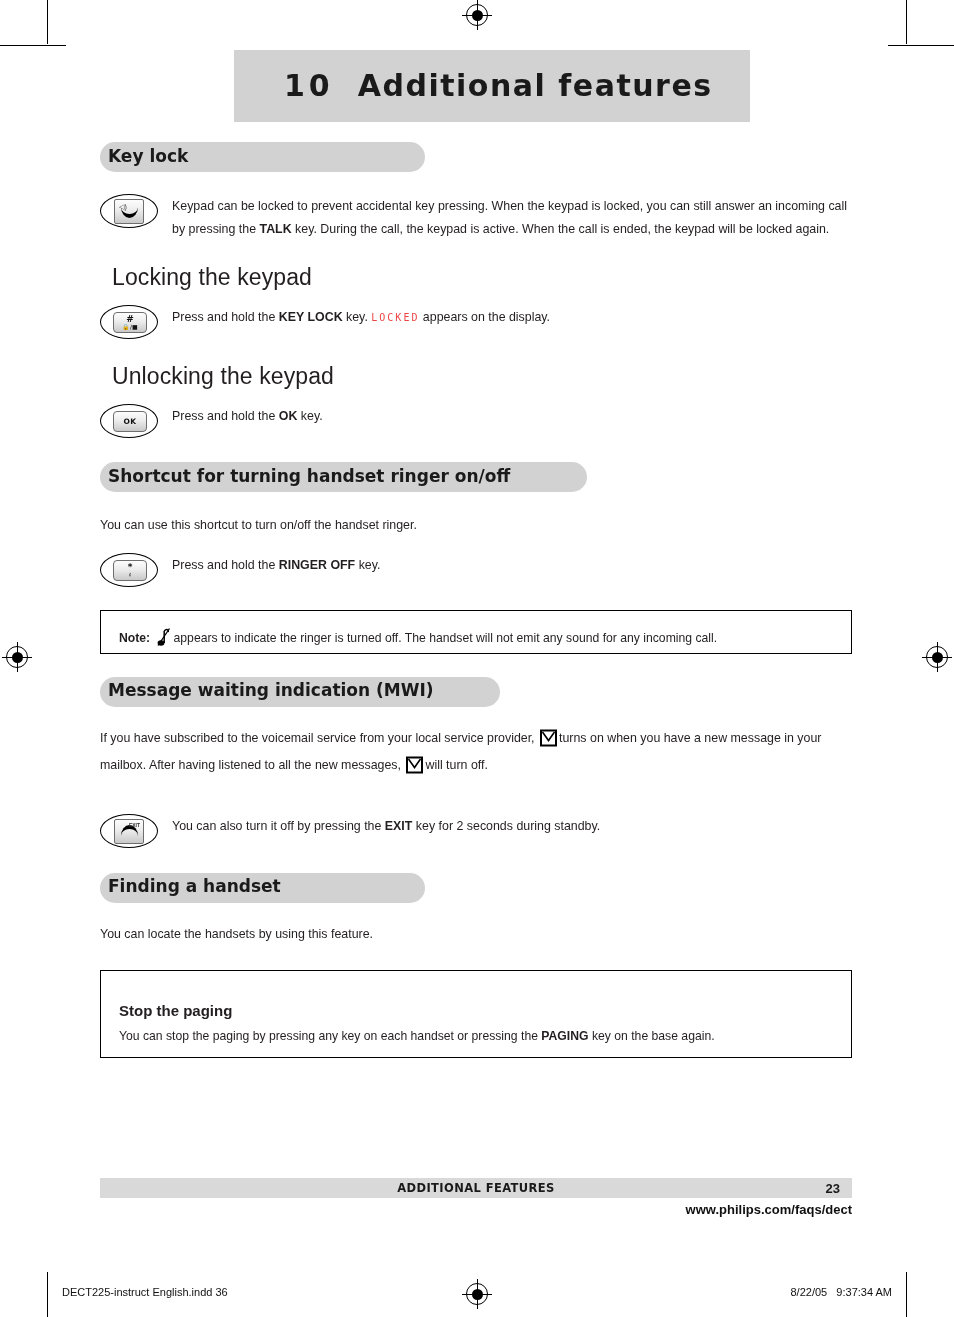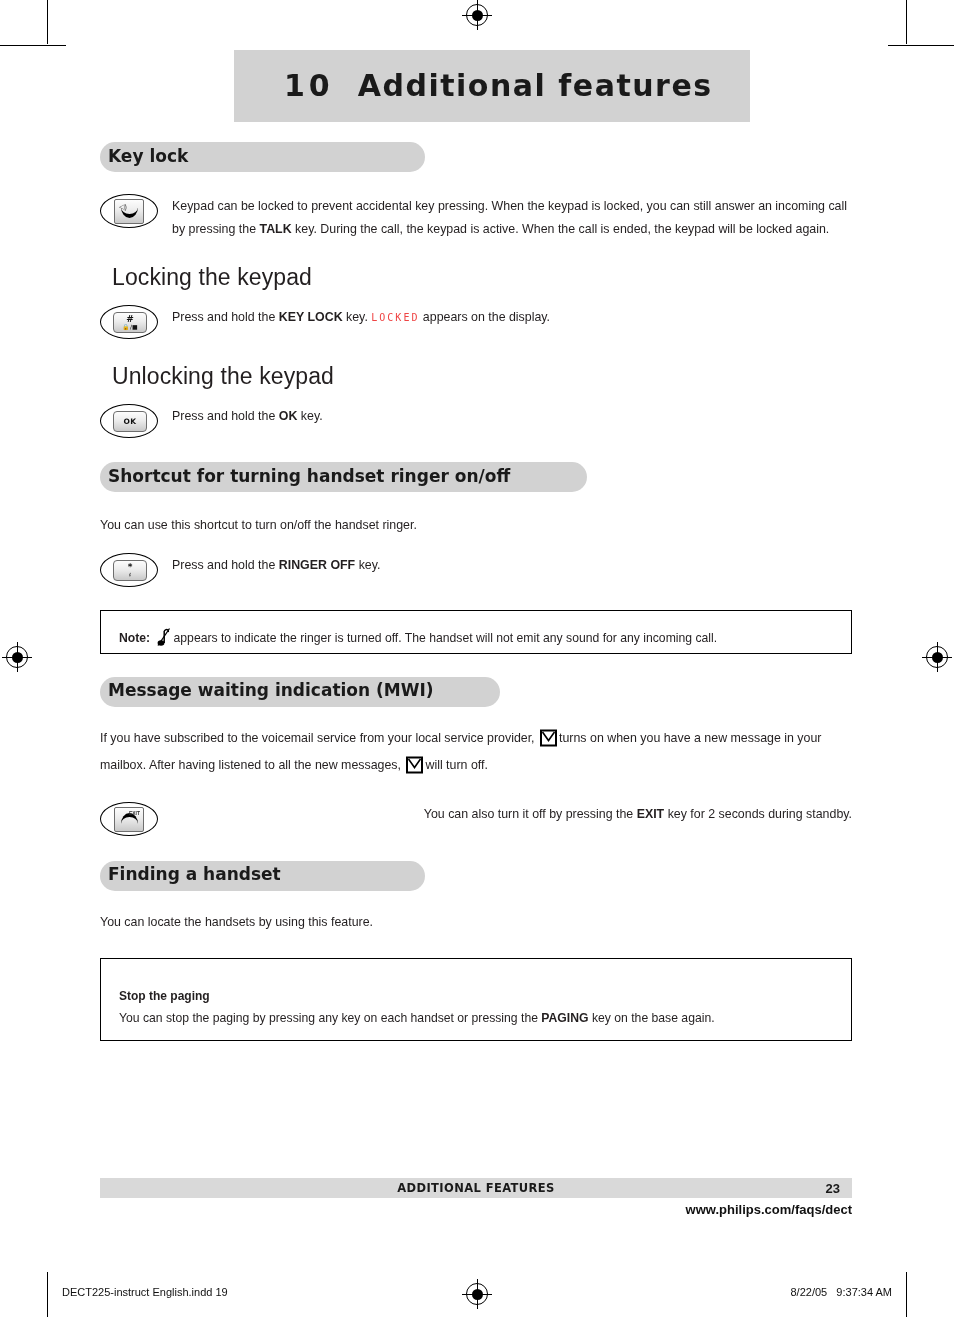--- a/index.html
+++ b/index.html
@@ -264,21 +264,21 @@
     border: 1.6px solid #000;
     box-sizing: border-box;
     padding: 27px 14px 10px 18px;
     font-size: 12.2px;
     line-height: 1.75;
     color: #231f20;
   }
   .note-label { font-weight: bold; }
   .note-title {
     font-weight: bold;
-    font-size: 12px;
+    font-size: 15px;
     display: block;
     margin-bottom: 1px;
   }
 
   
   .lcd {
     font-family: "DejaVu Sans Mono", monospace;
     letter-spacing: 2px;
     font-size: 10px;
     color: #ef4444;
@@ -465,21 +465,21 @@
       </svg>
     </span><span>turns on when you have a new message in your mailbox.  After having listened to all the new messages,</span>
     <span class="inline-icon">
       <svg width="17" height="18" viewBox="0 0 17 18">
         <rect x="1" y="1.5" width="15" height="15" fill="#fff" stroke="#000" stroke-width="2"></rect>
         <path d="M2.5 3 L8.5 11.5 L14.5 3" fill="none" stroke="#000" stroke-width="1.6"></path>
       </svg>
     </span><span>will turn off.</span>
   </p>
 
-  <div class="key-row" style="margin-top: 20px; justify-content: space-between;">
+  <div class="key-row" style="margin-top: 32px;">
     <div class="keycap-wrap">
       <div class="oval"></div>
       <div class="cap cap-exit">
         <span class="exit-label">EXIT</span>
         <div class="exit-curve"></div>
       </div>
     </div>
     <div class="key-text">
       <span>You can also turn it off by pressing the </span><span class="bold">EXIT</span><span> key for 2 seconds during standby.</span>
     </div>
@@ -499,14 +499,14 @@
   </div>
 
 </div>
 
 <div class="footer-bar">
   <span class="footer-title">ADDITIONAL FEATURES</span>
   <span class="footer-page">23</span>
 </div>
 <div class="footer-url">www.philips.com/faqs/dect</div>
 
-<div class="slug-left">DECT225-instruct English.indd   19</div>
+<div class="slug-left">DECT225-instruct English.indd   36</div>
 <div class="slug-right">8/22/05   9:37:34 AM</div>
 
 </body></html>

